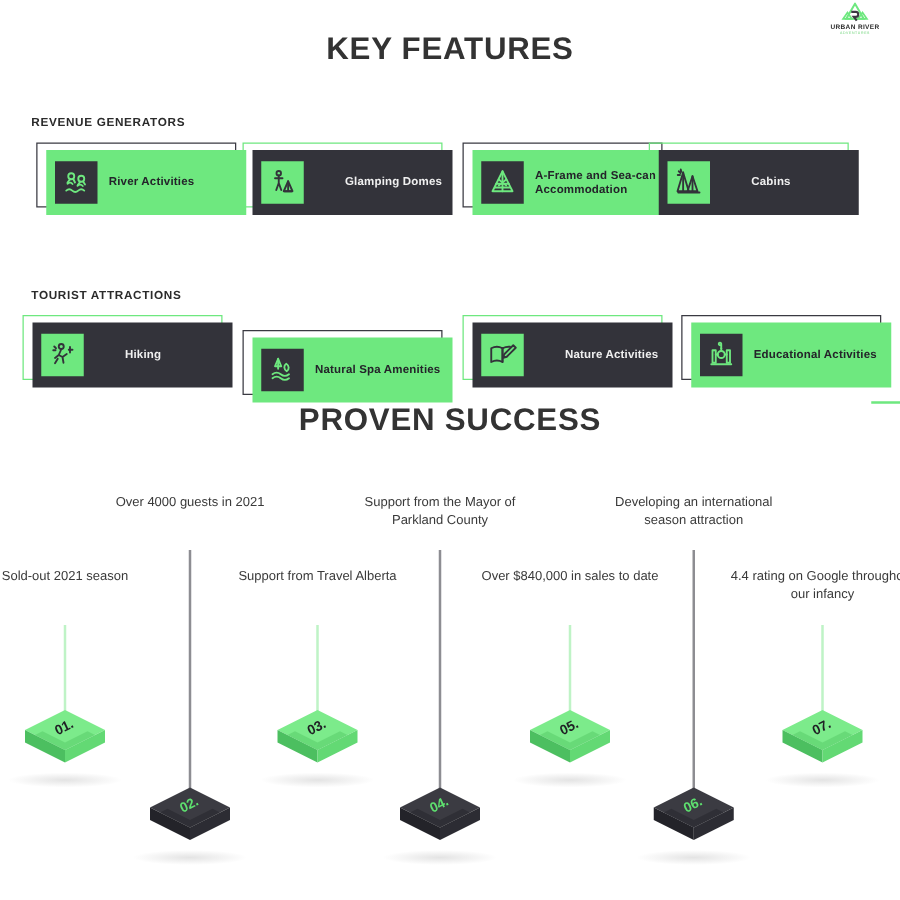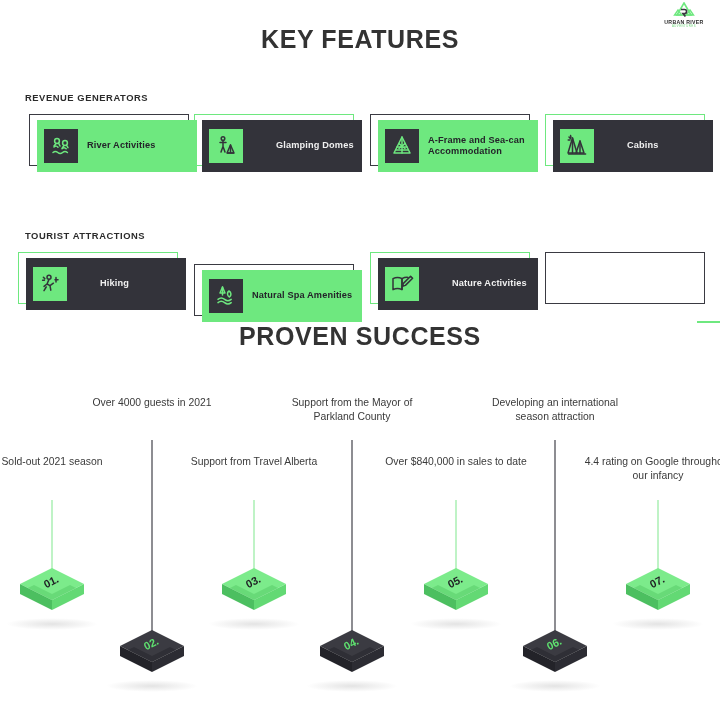--- a/index.html
+++ b/index.html
@@ -122,21 +122,21 @@
           <span class="ic dark">
             <svg width="24" height="24" viewBox="0 0 24 24">
               <path d="M12 3 4 19h16Z" fill="none" stroke="#6ee87f" stroke-width="1.5" stroke-linecap="round" stroke-linejoin="round"></path>
               <path d="M12 3v16M7 13h10M6 16h12" fill="none" stroke="#6ee87f" stroke-width="1.5" stroke-linecap="round" stroke-linejoin="round"></path>
               <path d="M9 9.6 15 14.4M15 9.6 9 14.4" fill="none" stroke="#6ee87f" stroke-width="1.5" stroke-linecap="round" stroke-linejoin="round"></path>
             </svg>
           </span>
           <span class="c-label">A-Frame and Sea-can Accommodation</span>
         </div>
       </div>
-      <div class="card-wrap" style="left: 545px; top: 114px;">
+      <div class="card-wrap" style="left: 519px; top: 114px;">
         <div class="frame green"></div>
         <div class="card dark">
           <span class="ic green">
             <svg width="24" height="24" viewBox="0 0 24 24">
               <path d="M7.5 4 3 19h9Z" fill="none" stroke="#33333a" stroke-width="1.5" stroke-linecap="round" stroke-linejoin="round"></path>
               <path d="M15 7 11 19h8Z" fill="none" stroke="#33333a" stroke-width="1.5" stroke-linecap="round" stroke-linejoin="round"></path>
               <path d="M7.5 4v15M15 7v12M3.6 20h17" fill="none" stroke="#33333a" stroke-width="1.5" stroke-linecap="round" stroke-linejoin="round"></path>
               <path d="M4 3 5.4 4.4M3.2 6 5 6M5.6 1.6 6 3.4" fill="none" stroke="#33333a" stroke-width="1.5" stroke-linecap="round" stroke-linejoin="round"></path>
             </svg>
           </span>
@@ -181,20 +181,33 @@
               <path d="M12 6.6c2-1 4-1.4 6-1.2" fill="none" stroke="#33333a" stroke-width="1.5" stroke-linecap="round" stroke-linejoin="round"></path>
               <path d="M12 17.6v-11" fill="none" stroke="#33333a" stroke-width="1.5" stroke-linecap="round" stroke-linejoin="round"></path>
               <path d="M20.6 4.2 13.4 11.4l-.8 2.8 2.8-.8 7.2-7.2Z" fill="none" stroke="#33333a" stroke-width="1.5" stroke-linecap="round" stroke-linejoin="round"></path>
             </svg>
           </span>
           <span class="c-label">Nature Activities</span>
         </div>
       </div>
       <div class="card-wrap" style="left: 545px; top: 252px;">
         <div class="frame dark"></div>
+        <div class="card green">
+          <span class="ic dark">
+            <svg width="24" height="24" viewBox="0 0 24 24">
+              <path d="M12 3.6v3M12 3.2a1 1 0 1 1 0-.1Z" fill="none" stroke="#6ee87f" stroke-width="1.5" stroke-linecap="round" stroke-linejoin="round"></path>
+              <circle cx="12" cy="11.6" r="2.8" fill="none" stroke="#6ee87f" stroke-width="1.5" stroke-linecap="round" stroke-linejoin="round"></circle>
+              <path d="M12 8.8V6.6" fill="none" stroke="#6ee87f" stroke-width="1.5" stroke-linecap="round" stroke-linejoin="round"></path>
+              <path d="M5 8.2h2.6v10H5ZM16.4 8.2H19v10h-2.6Z" fill="none" stroke="#6ee87f" stroke-width="1.5" stroke-linecap="round" stroke-linejoin="round"></path>
+              <path d="M4 19.4h16" fill="none" stroke="#6ee87f" stroke-width="1.5" stroke-linecap="round" stroke-linejoin="round"></path>
+              <path d="M7.6 11.6h1.6M14.8 11.6h1.6" fill="none" stroke="#6ee87f" stroke-width="1.5" stroke-linecap="round" stroke-linejoin="round"></path>
+            </svg>
+          </span>
+          <span class="c-label">Educational Activities</span>
+        </div>
       </div>
     </div>
   <div id="timeline-layer">
       <div class="tl-item" style="left: -23px; top: 0px;">
         <div class="tl-text" style="top:455px">Sold-out 2021 season</div>
         <div class="stem green" style="left:74.3px;top:500px;height:72px"></div>
         <div class="shadow" style="left:29px;top:618px"></div>
         <div class="cube" style="left:41px;top:566px">
           <svg width="68" height="56" viewBox="0 0 68 56">
             <path d="M34 2 66 18 34 34 2 18Z" fill="#7ceb8b"></path>

